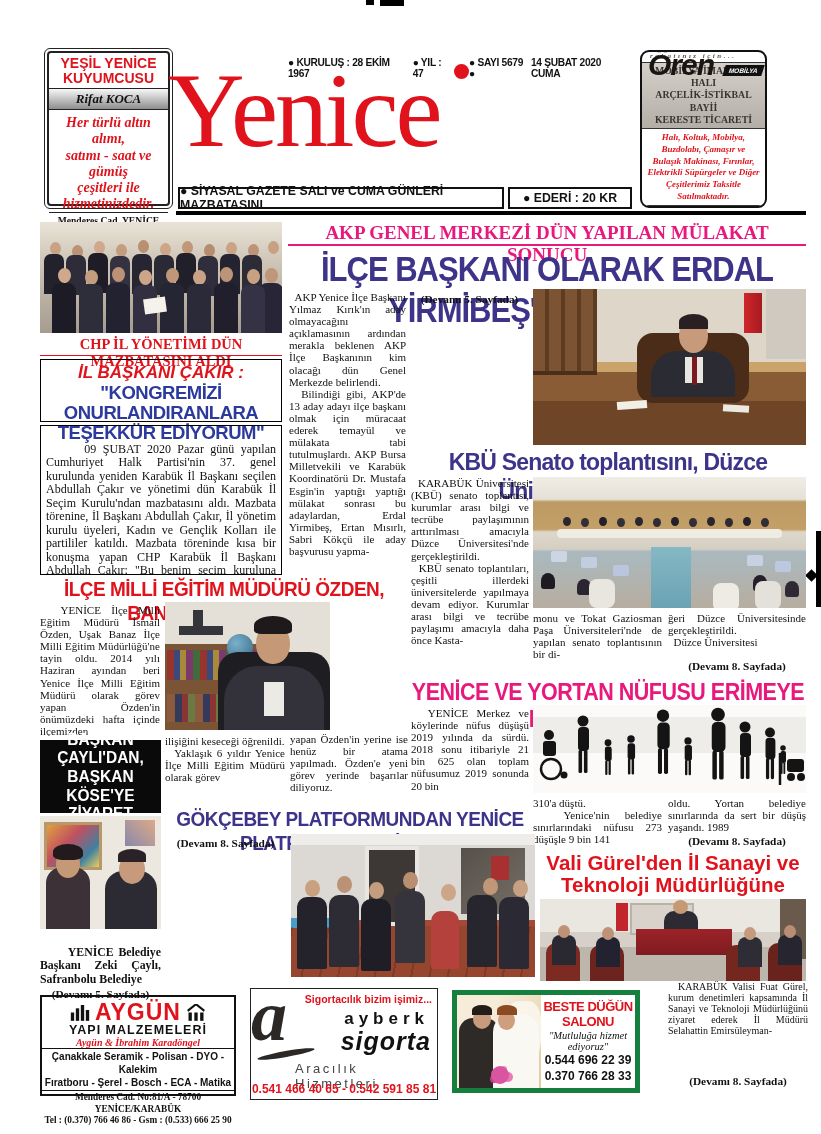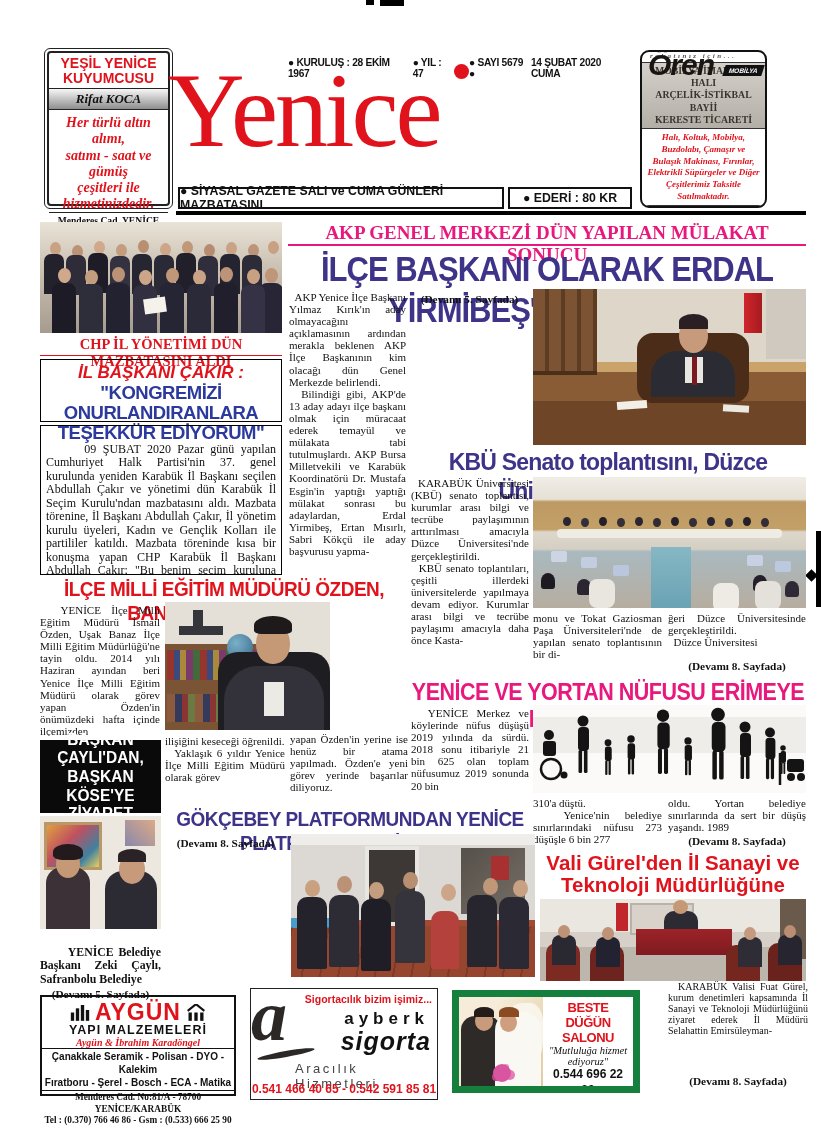--- a/index.html
+++ b/index.html
@@ -81,21 +81,21 @@
   .aygun-lines{border-top:1.5px solid #111;font-weight:bold;font-size:10px;line-height:1.3;font-family:"Liberation Sans",sans-serif;padding:1px 0;white-space:pre-line;flex:1;}
   .aygun-addr{border-top:1.5px solid #111;font-size:9.3px;font-weight:bold;line-height:1.25;padding:1px 0 2px;white-space:pre-line;}
   .ayberk{left:250px;top:988px;width:188px;height:112px;border:1.5px solid #222;overflow:hidden;}
   .ayberk-a{position:absolute;left:0px;top:-14px;font-family:"Liberation Serif",serif;font-weight:bold;font-style:italic;font-size:72px;color:#2b2826;}
   .ayberk-swoosh{position:absolute;left:6px;top:62px;width:58px;height:6px;background:#2b2826;border-radius:50%;transform:rotate(-10deg);}
   .ayberk-tag{position:absolute;right:5px;top:4px;color:#e0131c;font-weight:bold;font-size:10.5px;font-family:"Liberation Sans",sans-serif;}
   .ayberk-b1{position:absolute;right:8px;top:20px;font-weight:bold;font-size:17px;letter-spacing:5px;font-family:"Liberation Sans",sans-serif;}
   .ayberk-b2{position:absolute;right:6px;top:38px;font-weight:bold;font-style:italic;font-size:25px;letter-spacing:1px;font-family:"Liberation Sans",sans-serif;}
   .ayberk-sub{position:absolute;left:44px;top:72px;font-size:13px;letter-spacing:2.5px;color:#444;font-family:"Liberation Sans",sans-serif;}
   .ayberk-ph{position:absolute;left:0;bottom:3px;width:100%;text-align:center;color:#e0131c;font-weight:bold;font-size:12px;font-family:"Liberation Sans",sans-serif;}
-  .beste{left:452px;top:990px;width:188px;height:103px;border:7px solid #15803d;display:flex;overflow:hidden;}
+  .beste{left:452px;top:990px;width:188px;height:103px;border:5px solid #15803d;display:flex;overflow:hidden;}
   .beste-photo{position:relative;width:84px;height:100%;background:linear-gradient(120deg,#f6ecd9 0 30%,#eedfc2 60%,#e0cba2);flex:none;}
   .beste-right{flex:1;text-align:center;display:flex;flex-direction:column;justify-content:space-around;padding:3px 2px;}
   .beste-title{color:#e0131c;font-weight:bold;font-size:13px;letter-spacing:-0.5px;font-family:"Liberation Sans",sans-serif;}
   .beste-tag{font-style:italic;font-size:10.5px;}
   .beste-ph{font-weight:bold;font-size:12px;line-height:1.3;white-space:pre-line;font-family:"Liberation Sans",sans-serif;}
 </style>
 </head>
 <body>
 
 <div class="page">
@@ -122,21 +122,21 @@
 
   <div class="abs mast-title">Yenice</div>
   <div class="abs info-line">
     <span>● KURULUŞ : 28 EKİM 1967</span>
     <span>● YIL : 47</span>
     <span class="red-dot"></span>
     <span>● SAYI 5679 ●</span>
     <span>14 ŞUBAT 2020 CUMA</span>
   </div>
   <div class="abs strip-box strip-left">● SİYASAL GAZETE SALI ve CUMA GÜNLERİ MAZBATASINI.</div>
-  <div class="abs strip-box strip-right">● EDERİ : 80 KR</div>
+  <div class="abs strip-box strip-right">● EDERİ : 20 KR</div>
 
   <div class="abs oren">
     <div class="oren-brand-row">
       <span class="oren-brand">Ören</span>
       <span class="oren-flag">MOBİLYA</span>
     </div>
     <div class="oren-tag">rahatınız için...</div>
     <div class="oren-desc">MOBİLYA İMALATI - HALI
 ARÇELİK-İSTİKBAL BAYİİ
 KERESTE TİCARETİ</div>
@@ -247,21 +247,21 @@
       <use href="#pers" transform="translate(212,16)"></use>
       <use href="#pers" transform="translate(237,22) scale(0.9)"></use>
       <line x1="247" y1="48" x2="247" y2="80" stroke="#141414" stroke-width="2.5"></line>
       <use href="#pers" transform="translate(250,40) scale(0.5)"></use>
       <rect x="254" y="54" width="17" height="13" rx="3" fill="#141414"></rect>
       <circle cx="258" cy="72" r="4" fill="#141414"></circle>
       <circle cx="268" cy="72" r="4" fill="#141414"></circle>
     </svg>
   </div>
   <div class="abs ncol c-nuf2">310'a düştü.
-  Yenice'nin belediye sınırlarındaki nüfusu 273 düşüşle 6 bin 277</div>
+  Yenice'nin belediye sınırlarındaki nüfusu 273 düşüşle 9 bin 141</div>
   <div class="abs c-nuf3">
     <div class="ncol" style="height:36px;">oldu. Yortan belediye sınırlarında da sert bir düşüş yaşandı. 1989</div>
     <span class="cont">(Devamı 8. Sayfada)</span>
   </div>
 
   <div class="abs cayli-box">
     <span>BAŞKAN ÇAYLI'DAN,
 BAŞKAN KÖSE'YE
 ZİYARET</span>
   </div>

